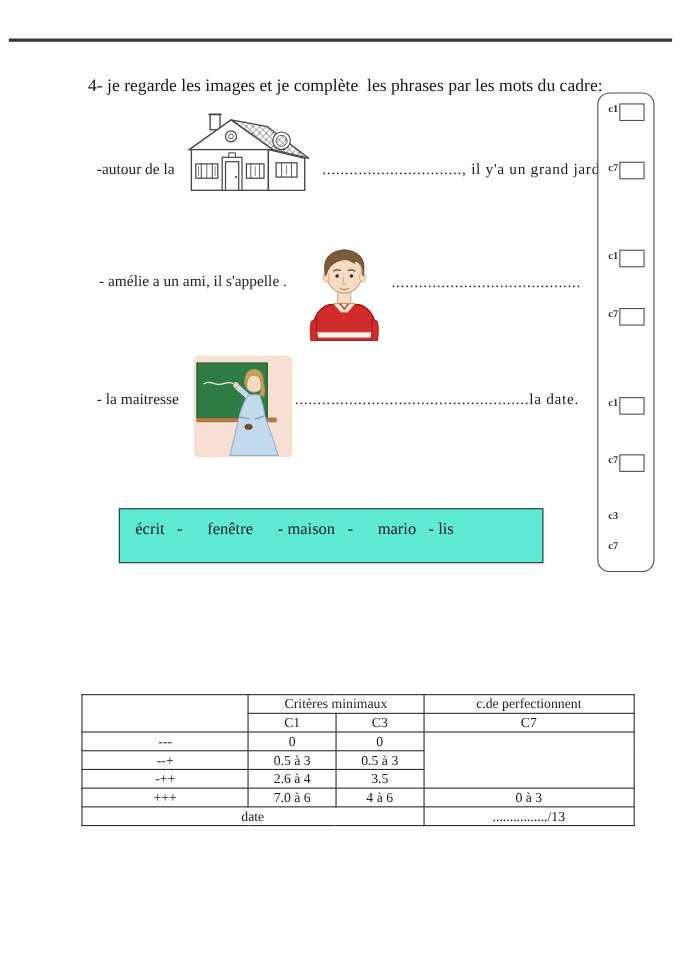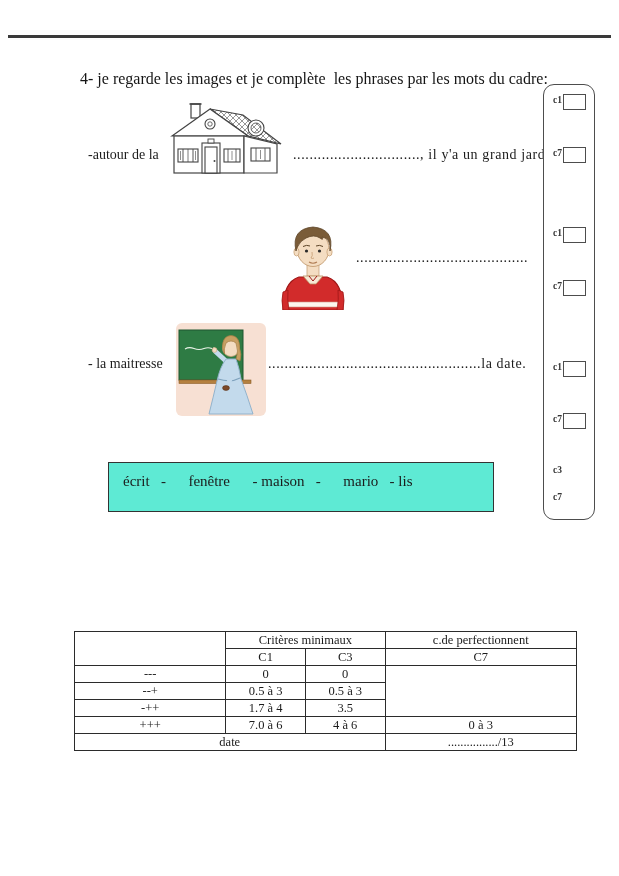--- a/index.html
+++ b/index.html
@@ -93,20 +93,21 @@
       <line x1="68" y1="48" x2="68" y2="57" stroke="#444" stroke-width="0.6"></line>
 
       <rect x="87" y="45" width="19" height="13" fill="#fff" stroke="#444" stroke-width="1.1"></rect>
       <line x1="92" y1="45" x2="92" y2="58" stroke="#444" stroke-width="0.8"></line>
       <line x1="101" y1="45" x2="101" y2="58" stroke="#444" stroke-width="0.8"></line>
       <line x1="96.5" y1="47" x2="96.5" y2="56" stroke="#444" stroke-width="0.6"></line>
     </svg>
   </div>
   <div class="abs line-text dots" style="left:293px;top:147px;">..............................., il y'a un grand jardin</div>
 
+  <div class="abs line-text" style="left:90px;top:249px;">- amélie a un ami, il s'appelle .</div>
   <div class="abs" style="left:276px;top:222px;">
     <svg width="74" height="88" viewBox="0 0 74 88">
 
       <path d="M7,88 Q7,60 23,55 L51,55 Q67,60 67,88 Z" fill="#d22b2b" stroke="#9e1616" stroke-width="1.2"></path>
       <rect x="7" y="80" width="60" height="5" fill="#fdf6ee" stroke="#c98" stroke-width="0.6"></rect>
       <path d="M7,70 Q5,78 7,88 L13,88 Q11,77 12,68 Z" fill="#d22b2b" stroke="#9e1616" stroke-width="0.8"></path>
       <path d="M67,70 Q69,78 67,88 L61,88 Q63,77 62,68 Z" fill="#d22b2b" stroke="#9e1616" stroke-width="0.8"></path>
 
       <rect x="31" y="42" width="12" height="12" fill="#f4ddc2" stroke="#c9a37a" stroke-width="0.8"></rect>
 
@@ -210,21 +211,21 @@
         <td>0</td>
         <td rowspan="3"></td>
       </tr>
       <tr>
         <td>--+</td>
         <td>0.5 à 3</td>
         <td>0.5 à 3</td>
       </tr>
       <tr>
         <td>-++</td>
-        <td>1.7 à 4</td>
+        <td>2.6 à 4</td>
         <td>3.5</td>
       </tr>
       <tr>
         <td>+++</td>
         <td>7.0 à 6</td>
         <td>4 à 6</td>
         <td>0 à 3</td>
       </tr>
       <tr>
         <td colspan="3">date</td>

